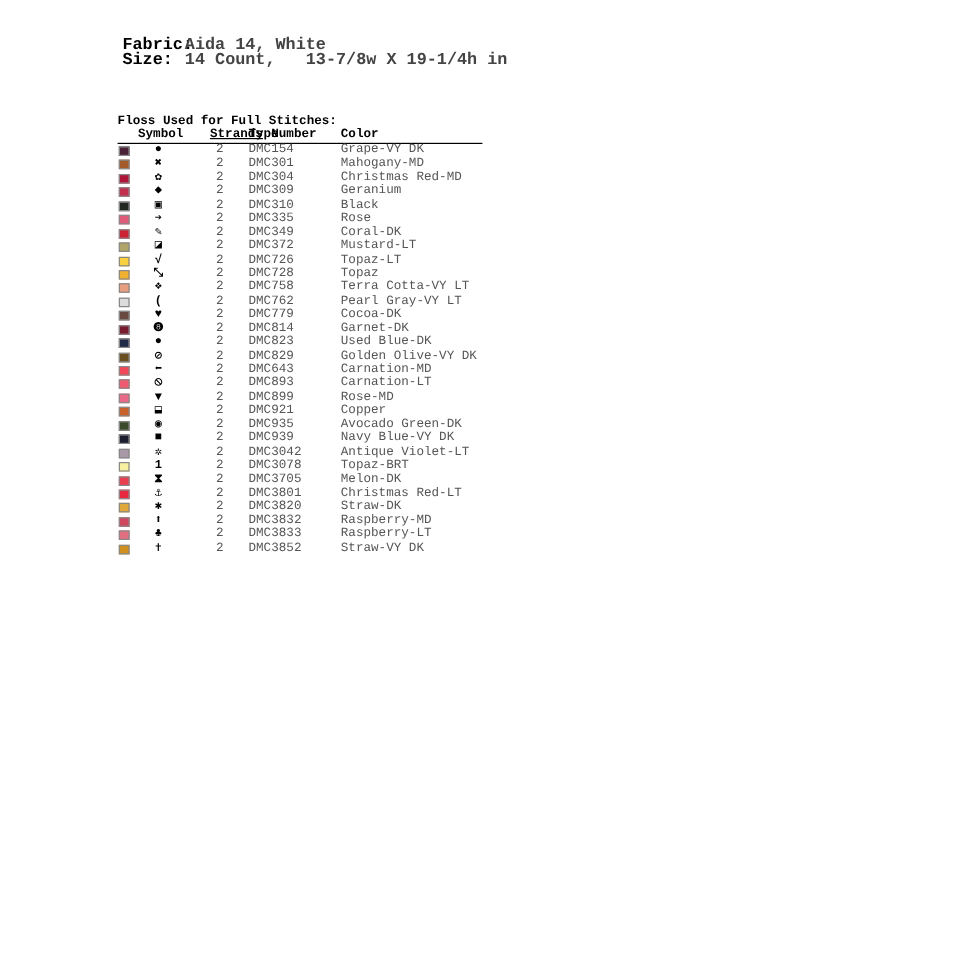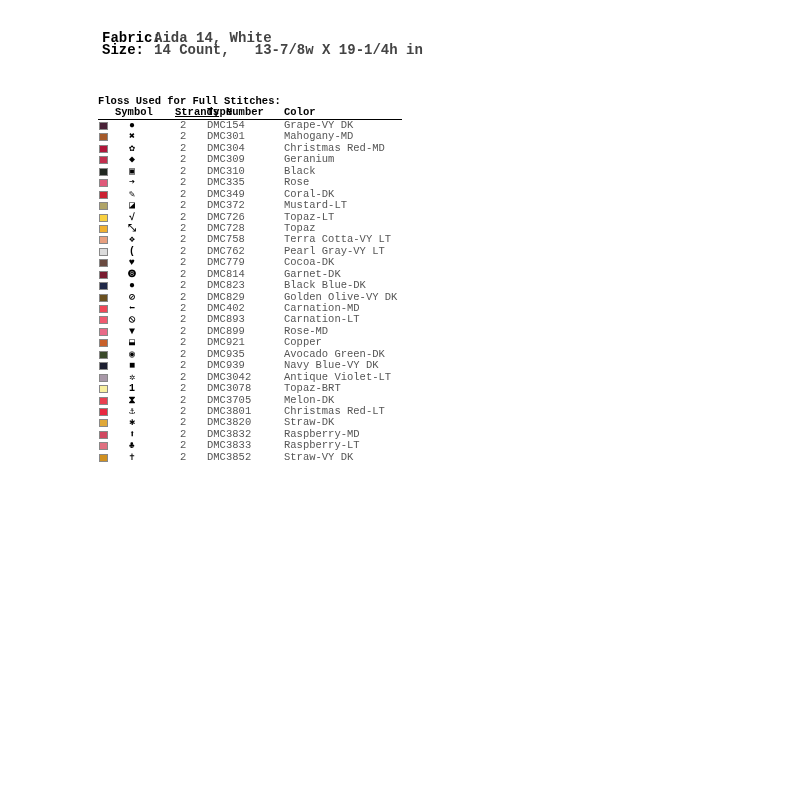--- a/index.html
+++ b/index.html
@@ -222,36 +222,36 @@
         <span class="cell c-type">DMC</span>
         <span class="cell c-number">814</span>
         <span class="cell c-color">Garnet-DK</span>
       </div>
       <div class="row">
         <span class="cell c-swatch" style="background: rgb(32, 40, 72);"></span>
         <span class="cell c-symbol">●</span>
         <span class="cell c-strands">2</span>
         <span class="cell c-type">DMC</span>
         <span class="cell c-number">823</span>
-        <span class="cell c-color">Black Blue-DK</span>
+        <span class="cell c-color">Used Blue-DK</span>
       </div>
       <div class="row">
         <span class="cell c-swatch" style="background: rgb(106, 80, 32);"></span>
         <span class="cell c-symbol">⊘</span>
         <span class="cell c-strands">2</span>
         <span class="cell c-type">DMC</span>
         <span class="cell c-number">829</span>
         <span class="cell c-color">Golden Olive-VY DK</span>
       </div>
       <div class="row">
         <span class="cell c-swatch" style="background: rgb(240, 72, 88);"></span>
         <span class="cell c-symbol">⬅</span>
         <span class="cell c-strands">2</span>
         <span class="cell c-type">DMC</span>
-        <span class="cell c-number">402</span>
+        <span class="cell c-number">643</span>
         <span class="cell c-color">Carnation-MD</span>
       </div>
       <div class="row">
         <span class="cell c-swatch" style="background: rgb(240, 90, 112);"></span>
         <span class="cell c-symbol">⦸</span>
         <span class="cell c-strands">2</span>
         <span class="cell c-type">DMC</span>
         <span class="cell c-number">893</span>
         <span class="cell c-color">Carnation-LT</span>
       </div>

